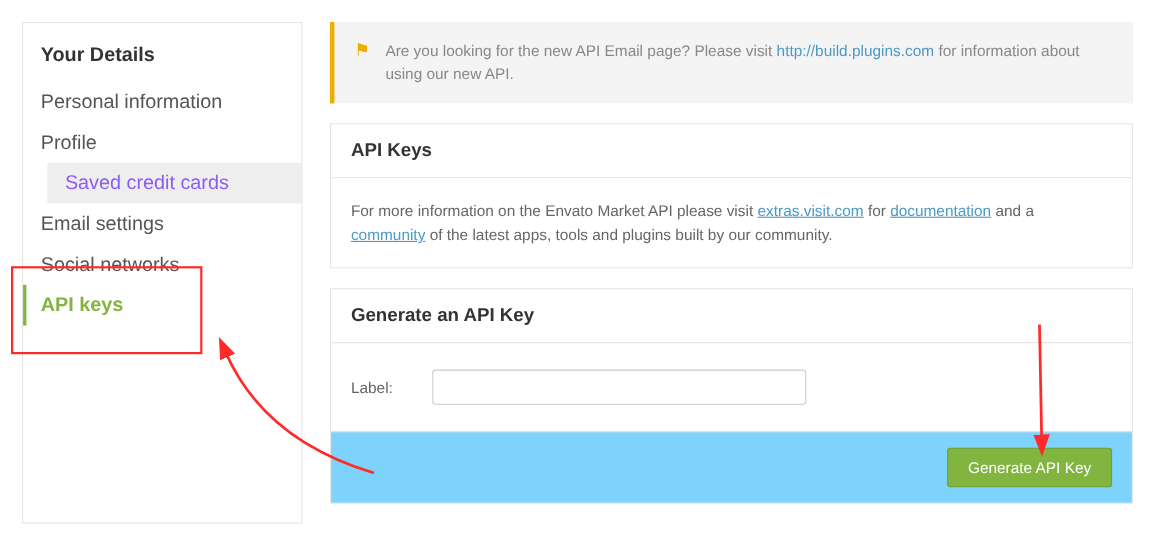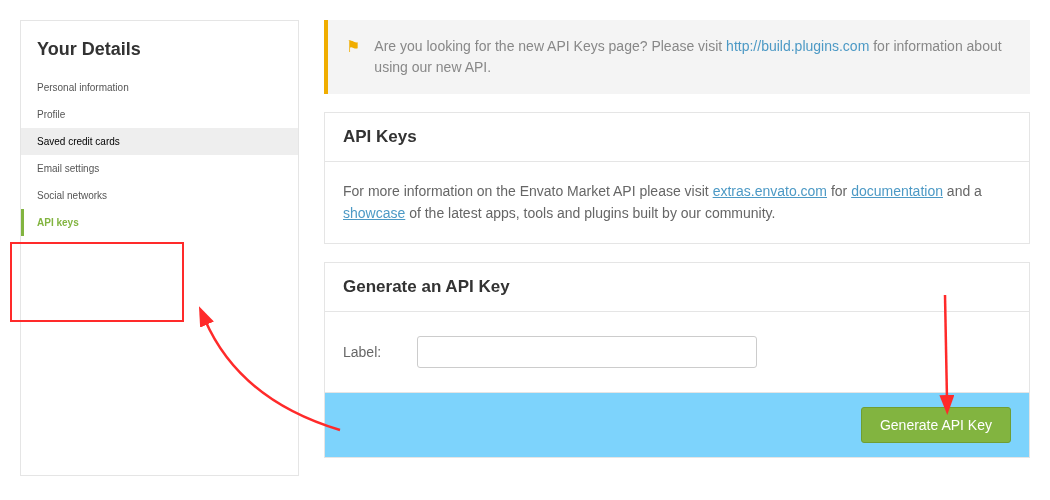--- a/index.html
+++ b/index.html
@@ -9,39 +9,40 @@
       width: 1050px;
       height: 500px;
       padding: 20px;
       position: relative;
     }
     .layout {
       display: flex;
       gap: 25px;
     }
     .sidebar {
-      width: 279px;
+      width: 255px;
       border: 1px solid #e5e5e5;
       background: #fff;
     }
     .sidebar-header {
       padding: 18px 16px 14px 16px;
       font-size: 18px;
       font-weight: bold;
       color: #333;
     }
     .sidebar-item {
       padding: 8px 16px;
-      font-size: 10px;
+      font-size: 18px;
       color: #555;
       cursor: pointer;
     }
     .sidebar-item.highlighted {
       background: #eeeeee;
-      color: #000000;
+      color: #8b5cf6;
+      margin-left: 22px;
     }
     .sidebar-item.active {
       color: #82b440;
       font-weight: bold;
       border-left: 3px solid #82b440;
       padding-left: 13px;
     }
     .main {
       flex: 1;
     }
@@ -126,28 +127,28 @@
     <div class="sidebar-item highlighted"><span>Saved credit cards</span></div>
     <div class="sidebar-item"><span>Email settings</span></div>
     <div class="sidebar-item"><span>Social networks</span></div>
     <div class="sidebar-item active"><span>API keys</span></div>
   </div>
 
   <div class="main">
     <div class="notice">
       <span class="flag-icon">⚑</span>
       <div class="notice-text">
-        <span>Are you looking for the new API Keys page? Please visit </span><a href="#">http://build.plugins.com</a><span> for information about using our new API.</span>
+        <span>Are you looking for the new API Email page? Please visit </span><a href="#">http://build.plugins.com</a><span> for information about using our new API.</span>
       </div>
     </div>
 
     <div class="panel">
       <div class="panel-header">API Keys</div>
       <div class="panel-body">
-        <span>For more information on the Envato Market API please visit </span><a href="#">extras.envato.com</a><span> for </span><a href="#">documentation</a><span> and a </span><a href="#">showcase</a><span> of the latest apps, tools and plugins built by our community.</span>
+        <span>For more information on the Envato Market API please visit </span><a href="#">extras.visit.com</a><span> for </span><a href="#">documentation</a><span> and a </span><a href="#">community</a><span> of the latest apps, tools and plugins built by our community.</span>
       </div>
     </div>
 
     <div class="panel">
       <div class="panel-header">Generate an API Key</div>
       <div class="panel-body">
         <div class="form-row">
           <span class="form-label">Label:</span>
           <input class="form-input" type="text" value="" style="">
         </div>

